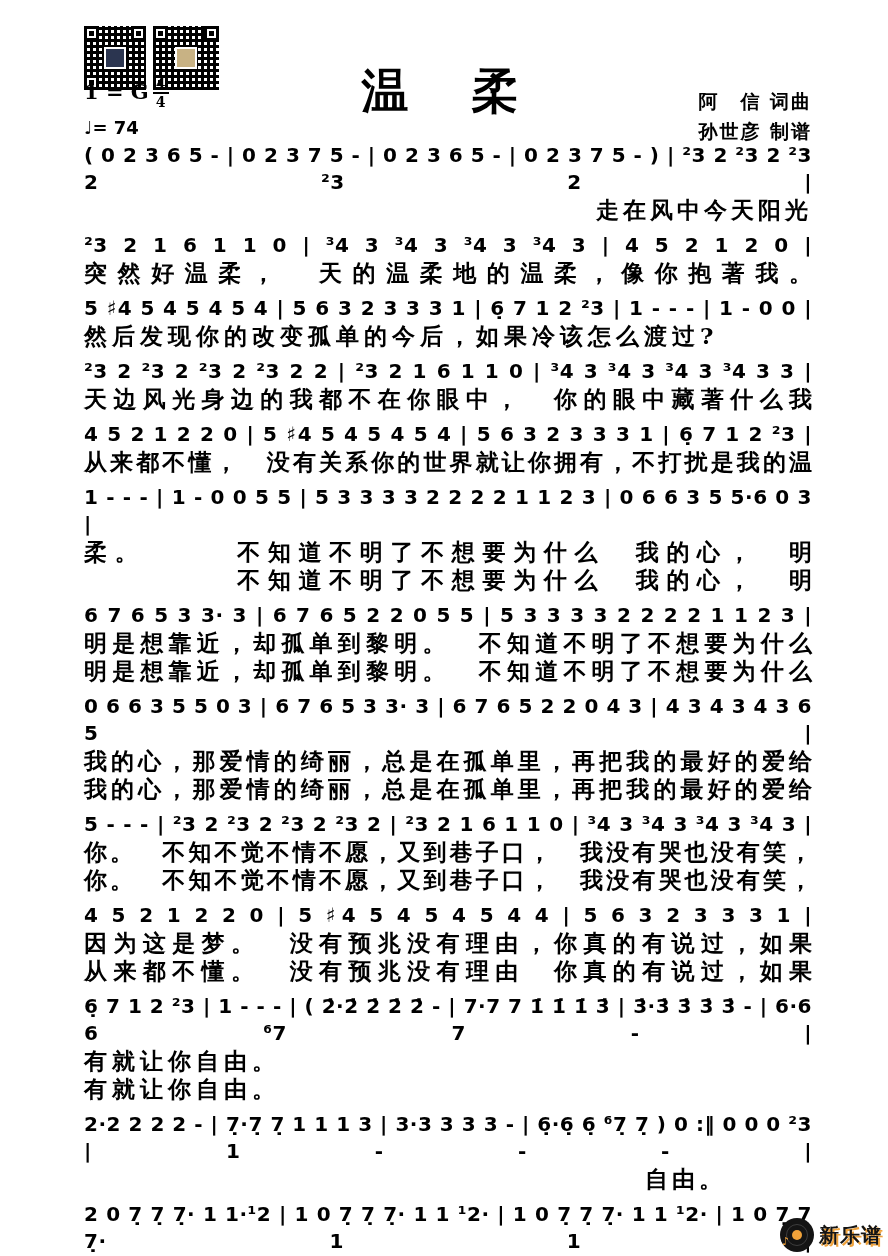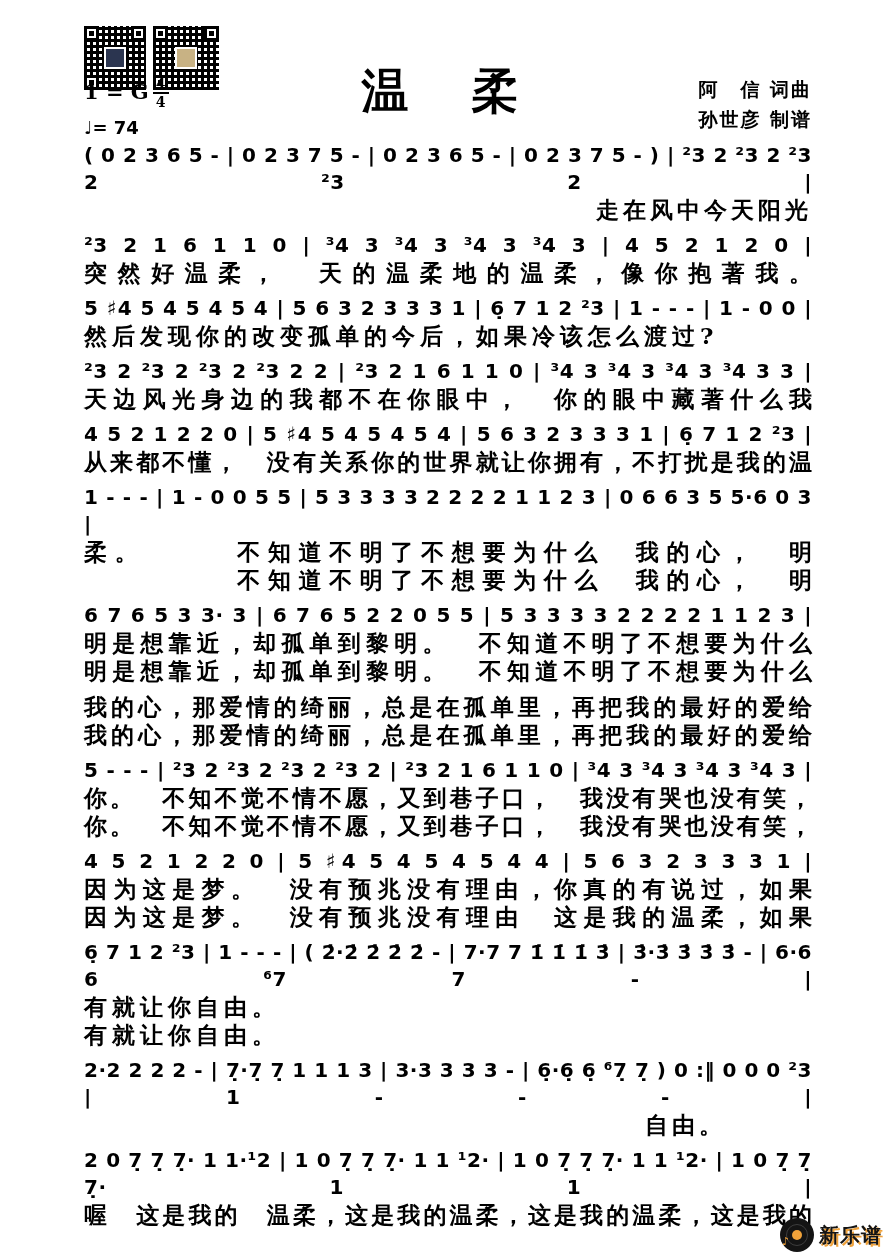--- a/index.html
+++ b/index.html
@@ -23,21 +23,21 @@
   .qr-center{position:absolute;left:50%;top:50%;width:18px;height:18px;transform:translate(-50%,-50%);border:2px solid #fff;}
   .qr-1 .qr-center{background:#2b3550;}
   .qr-2 .qr-center{background:#c8b284;}
   .keysig{position:absolute;left:84px;top:77px;font-family:"DejaVu Serif",serif;font-weight:bold;font-size:21px;line-height:24px;}
   .frac{display:inline-block;vertical-align:middle;text-align:center;font-size:14px;line-height:1;margin-left:4px;}
   .frac .top{display:block;border-bottom:2px solid #000;padding:0 3px 1px;}
   .frac .bot{display:block;padding-top:1px;}
   .tempo{position:absolute;left:84px;top:117px;font-weight:bold;font-size:18px;}
   .title{position:absolute;left:0;right:0;top:60px;text-align:center;
          font-family:"DejaVu Serif",serif;font-weight:bold;font-size:47px;letter-spacing:8px;}
-  .credits{position:absolute;right:76px;top:74px;
+  .credits{position:absolute;right:76px;top:86px;
            font-family:"DejaVu Serif",serif;font-size:19px;font-weight:bold;letter-spacing:2px;line-height:30px;}
   
   .systems{padding:0 76px 0 84px;}
   .sys{margin-bottom:8px;}
   .notation{font-weight:800;font-size:20px;line-height:27px;letter-spacing:.5px;
             text-align:justify;text-align-last:justify;font-family:"DejaVu Sans",sans-serif;}
   .lyric{font-family:"DejaVu Serif",serif;font-weight:bold;font-size:23px;line-height:28px;letter-spacing:5px;}
   .lyric.justify{text-align:justify;text-align-last:justify;letter-spacing:normal;}
   .lyric.right{text-align:right;letter-spacing:4px;}
   .lyric.right-pad{text-align:right;padding-right:86px;letter-spacing:4px;}
@@ -112,34 +112,35 @@
       <div class="lyric justify">　　　　　不知道不明了不想要为什么　我的心，　明</div>
     </div>
 
     <div class="sys">
       <div class="notation">6 7 6 5 3 3· 3 | 6 7 6 5 2 2 0 5 5 | 5 3 3 3 3 2 2 2 2 1 1 2 3 |</div>
       <div class="lyric justify">明是想靠近，却孤单到黎明。　不知道不明了不想要为什么</div>
       <div class="lyric justify">明是想靠近，却孤单到黎明。　不知道不明了不想要为什么</div>
     </div>
 
     <div class="sys">
+      <div class="notation">0 6 6 3 5 5 0 3 | 6 7 6 5 3 3· 3 | 6 7 6 5 2 2 0 4 3 | 4 3 4 3 4 3 6 5 |</div>
       <div class="lyric justify">我的心，那爱情的绮丽，总是在孤单里，再把我的最好的爱给</div>
       <div class="lyric justify">我的心，那爱情的绮丽，总是在孤单里，再把我的最好的爱给</div>
     </div>
 
     <div class="sys">
       <div class="notation">5 - - - | ²3 2 ²3 2 ²3 2 ²3 2 | ²3 2 1 6 1 1 0 | ³4 3 ³4 3 ³4 3 ³4 3 |</div>
       <div class="lyric justify">你。　不知不觉不情不愿，又到巷子口，　我没有哭也没有笑，</div>
       <div class="lyric justify">你。　不知不觉不情不愿，又到巷子口，　我没有哭也没有笑，</div>
     </div>
 
     <div class="sys">
       <div class="notation">4 5 2 1 2 2 0 | 5 ♯4 5 4 5 4 5 4 4 | 5 6 3 2 3 3 3 1 |</div>
       <div class="lyric justify">因为这是梦。　没有预兆没有理由，你真的有说过，如果</div>
-      <div class="lyric justify">因为这是梦。　没有预兆没有理由　这是我的温柔，如果</div>
+      <div class="lyric justify">从来都不懂。　没有预兆没有理由　你真的有说过，如果</div>
     </div>
 
     <div class="sys">
       <div class="notation">6̣ 7 1 2 ²3 | 1 - - - | ( 2̇·2̇ 2̇ 2̇ 2̇ - | 7·7 7 1̇ 1̇ 1̇ 3̇ | 3̇·3̇ 3̇ 3̇ 3̇ - | 6·6 6 ⁶7 7 - |</div>
       <div class="lyric">有就让你自由。</div>
       <div class="lyric">有就让你自由。</div>
     </div>
 
     <div class="sys">
       <div class="notation">2·2 2 2 2 - | 7̣·7̣ 7̣ 1 1 1 3 | 3·3 3 3 3 - | 6̣·6̣ 6̣ ⁶7̣ 7̣ ) 0 :‖ 0 0 0 ²3 | 1 - - - |</div>

